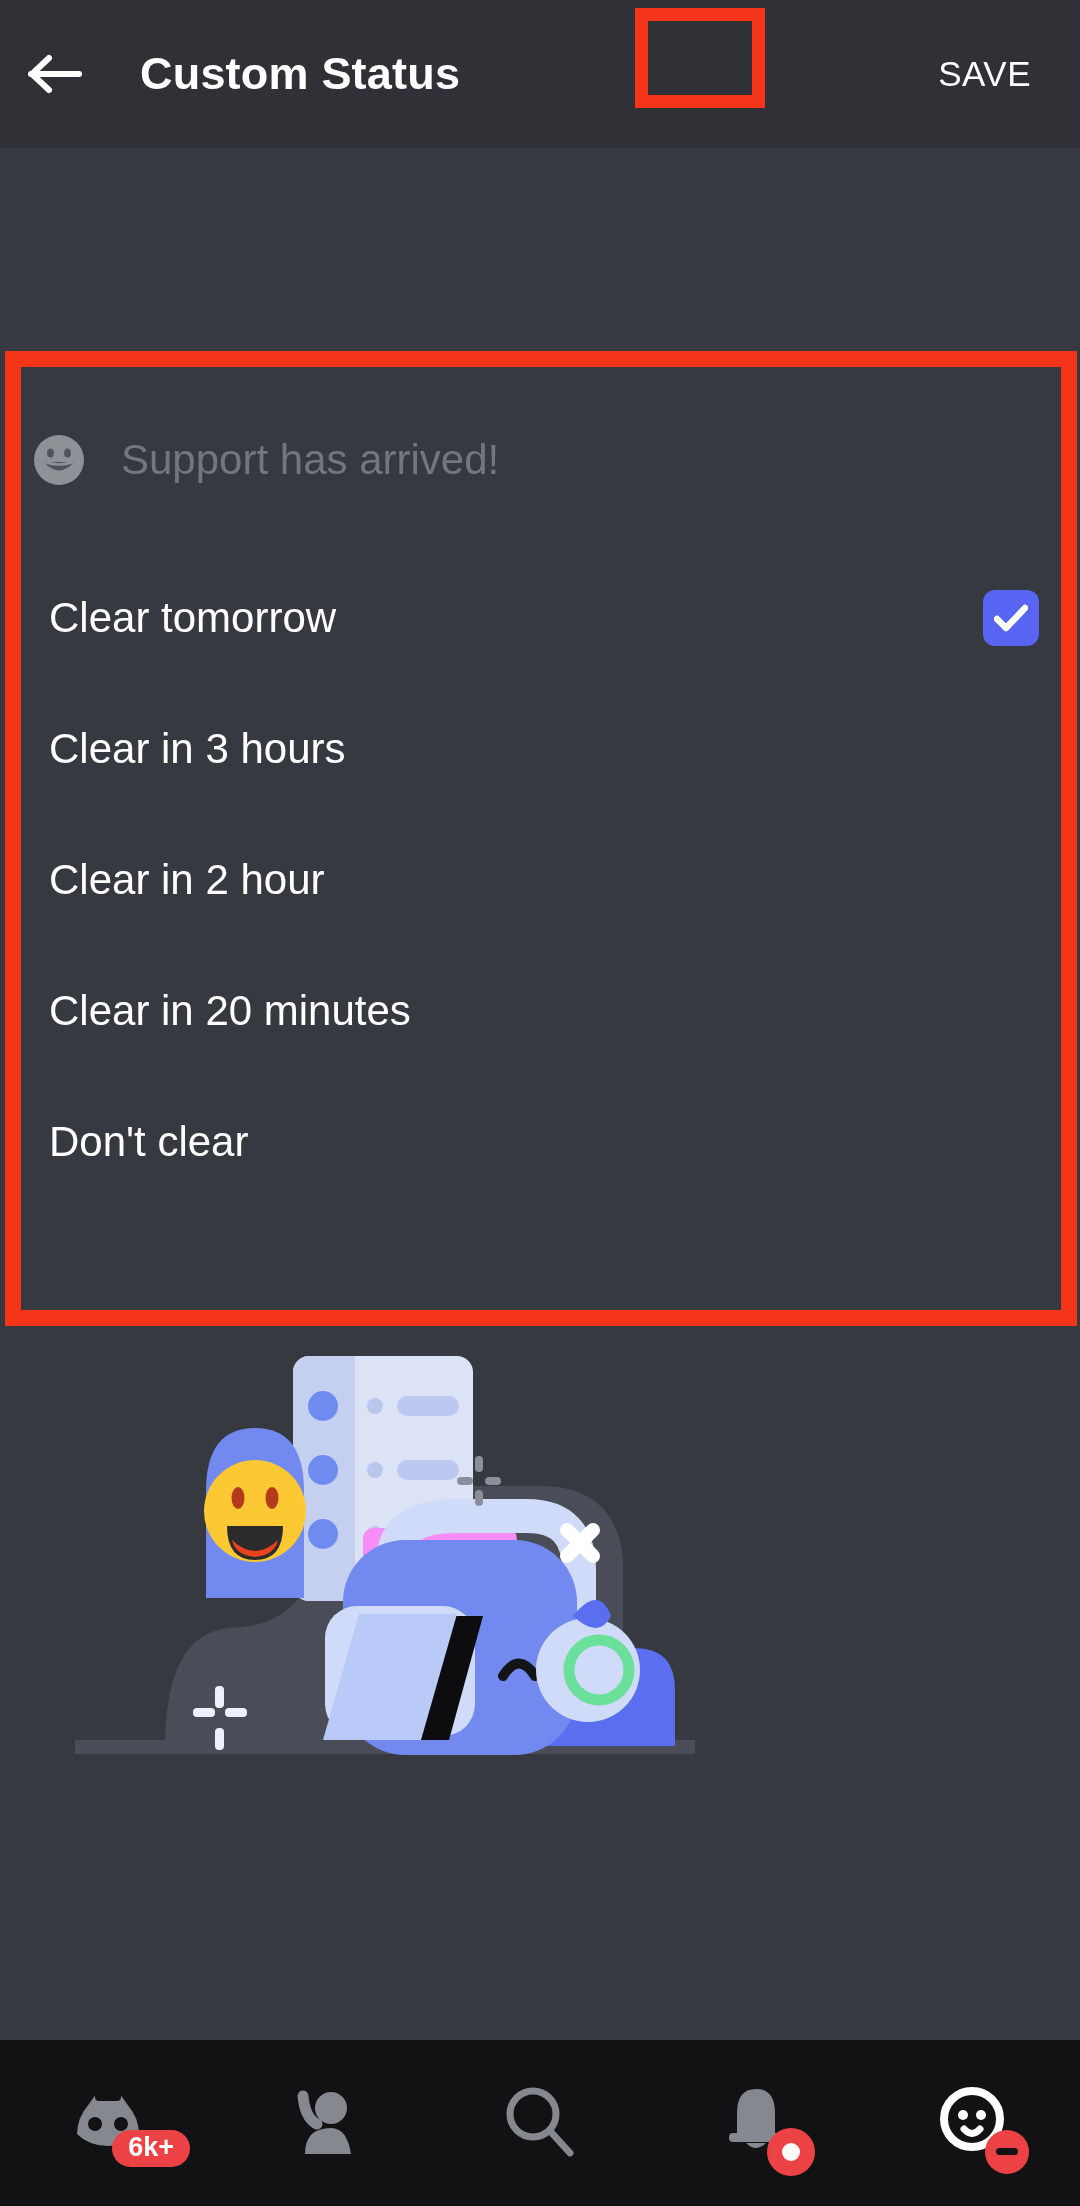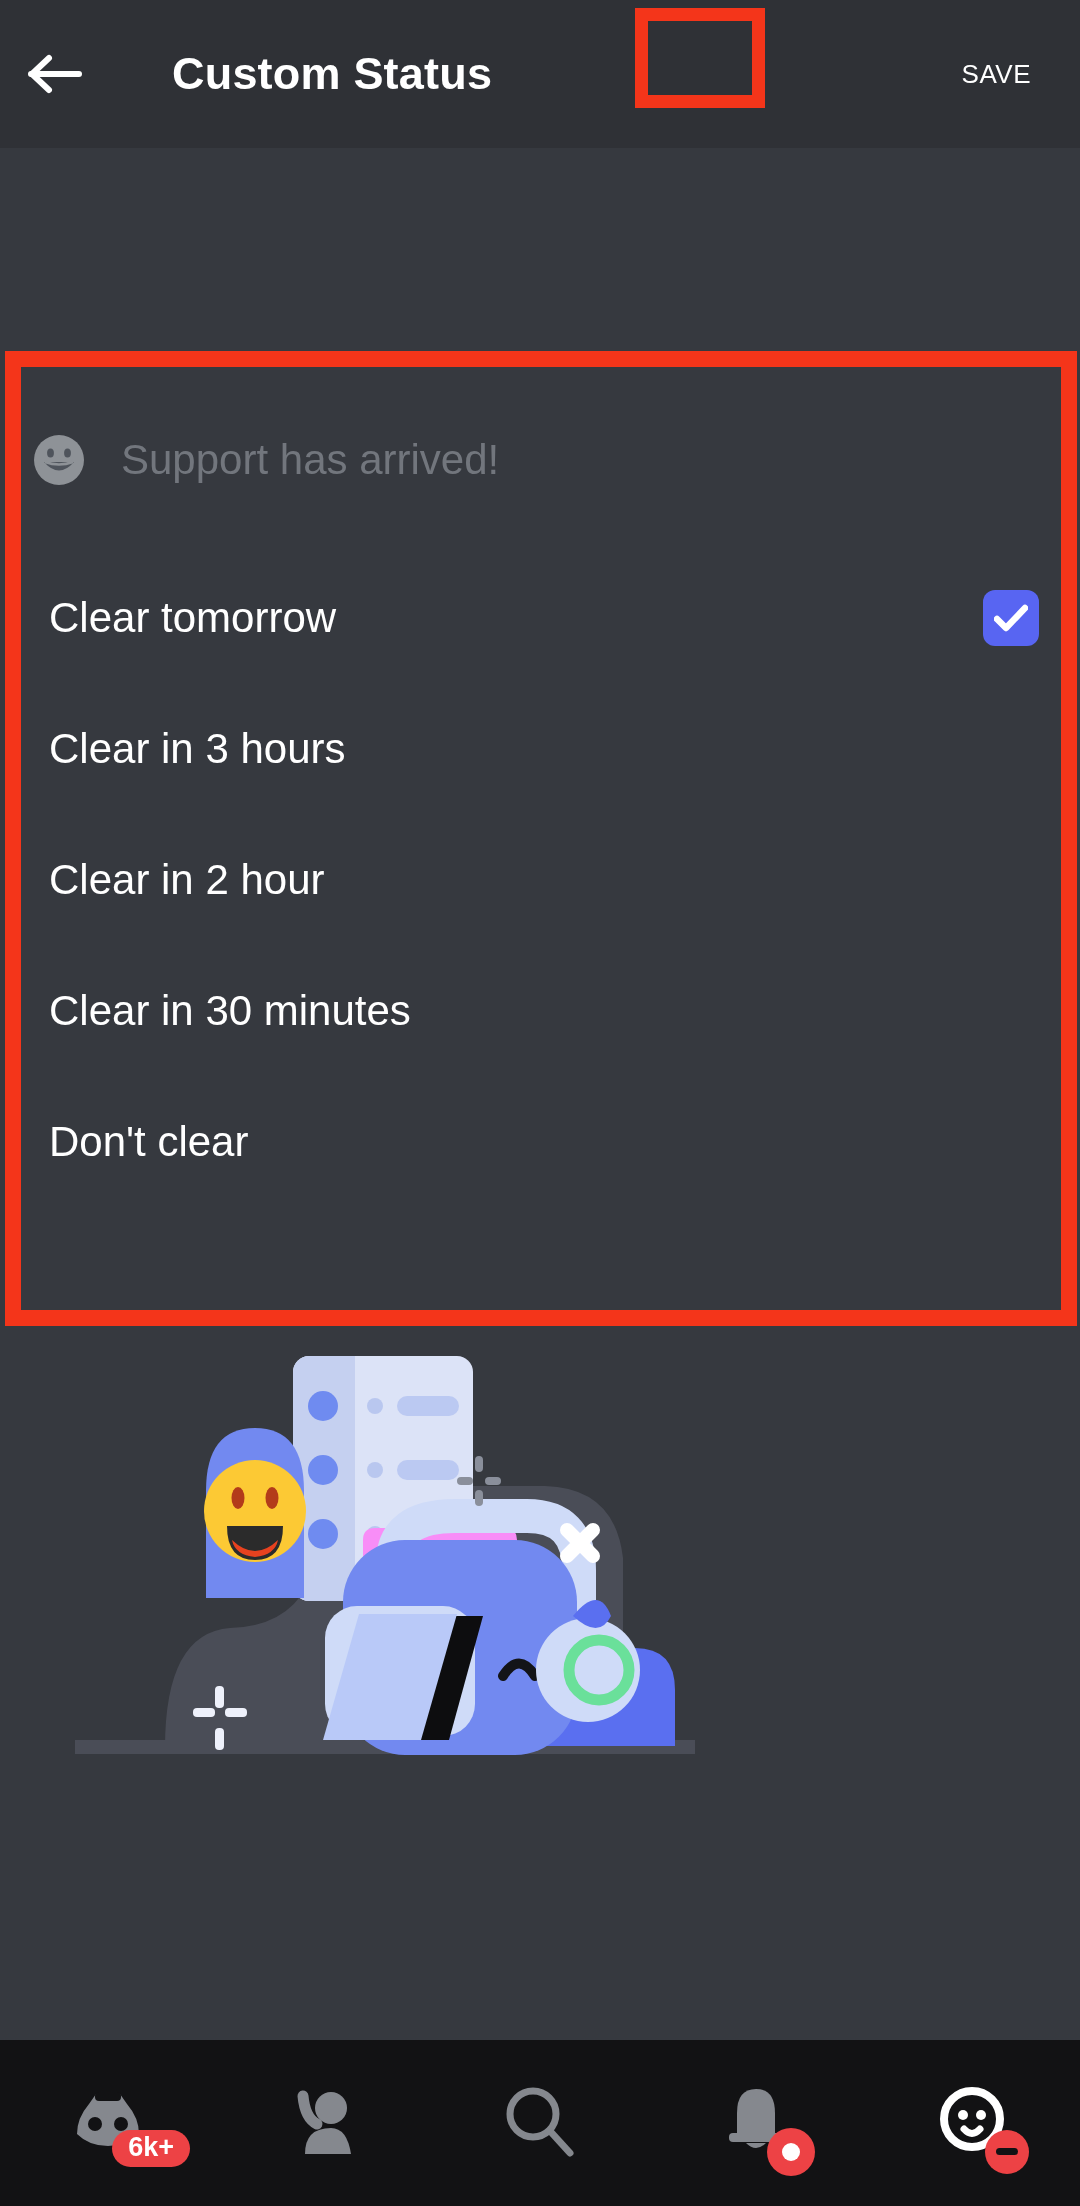--- a/index.html
+++ b/index.html
@@ -18,42 +18,41 @@
   }
 
   
   #header {
     position: absolute;
     top: 0; left: 0;
     width: 1080px; height: 148px;
     background: #2f3136;
     display: flex;
     align-items: center;
-    gap: 32px;
   }
   #back-arrow {
     width: 110px; height: 148px;
     display: flex; align-items: center; justify-content: center;
     cursor: pointer;
   }
   #back-arrow svg { display:block; }
   #page-title {
     color: #ffffff;
     font-size: 45px;
     font-weight: bold;
     letter-spacing: 0.2px;
     margin-left: 30px;
   }
   #save-button {
     position: absolute;
     right: 45px;
     top: 50%;
     transform: translateY(-50%);
     color: #ffffff;
-    font-size: 26px;
+    font-size: 35px;
     letter-spacing: 0.5px;
     cursor: pointer;
     padding: 6px 4px;
   }
   
   #save-annotation {
     position: absolute;
     left: 635px; top: 8px;
     width: 130px; height: 100px;
     border: 13px solid #f4351a;
@@ -265,21 +264,21 @@
           <span class="clear-label">Clear in 3 hours</span>
 
         </div>
 
         <div class="clear-row">
           <span class="clear-label">Clear in 2 hour</span>
 
         </div>
 
         <div class="clear-row">
-          <span class="clear-label">Clear in 30 minutes</span>
+          <span class="clear-label">Clear in 20 minutes</span>
 
         </div>
 
         <div class="clear-row">
           <span class="clear-label">Don't clear</span>
 
         </div>
 
       </div>
     </div>

